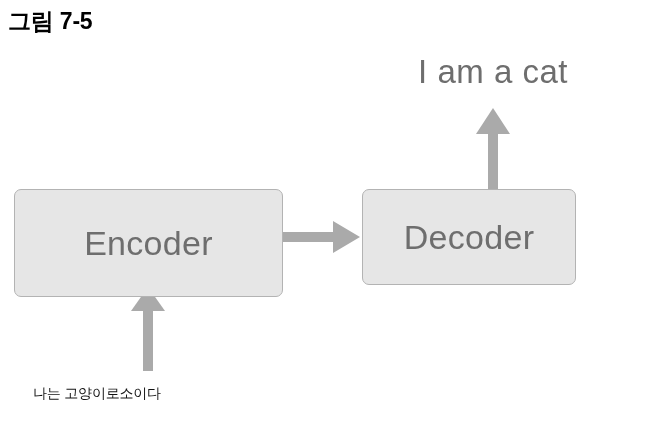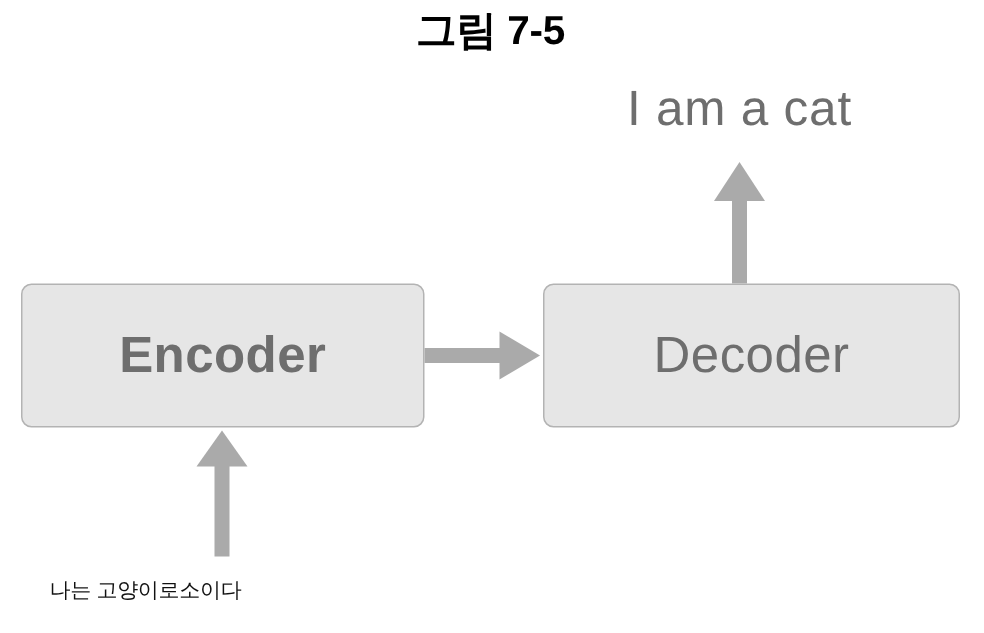--- a/index.html
+++ b/index.html
@@ -27,24 +27,23 @@
   .caption {
     position: absolute;
     left: 8px;
     top: 5px;
     width: 648px;
     height: 32px;
     display: flex;
     align-items: center;
     white-space: nowrap;
     color: #111111;
-    font-size: 27px;
+    font-size: 23px;
     line-height: 30px;
     letter-spacing: -0.2px;
-    flex-direction: column;
   }
   .caption-number {
     font-weight: bold;
     color: #000000;
     margin-right: 10px;
   }
   .caption-text {
     font-weight: normal;
     color: #0d0d0d;
   }
@@ -88,27 +87,26 @@
     color: #6e6e6e;
     font-size: 34px;
     line-height: 40px;
     letter-spacing: 0.3px;
     white-space: nowrap;
   }
   #encoder-box {
     left: 14px;
     top: 189px;
     width: 269px;
-    height: 96px;
-    font-weight: bold;
+    height: 108px;
   }
   #decoder-box {
     left: 362px;
     top: 189px;
-    width: 278px;
+    width: 214px;
     height: 96px;
   }
 
   
   .arrow-layer {
     position: absolute;
     left: 0;
     top: 0;
     width: 656px;
     height: 422px;

